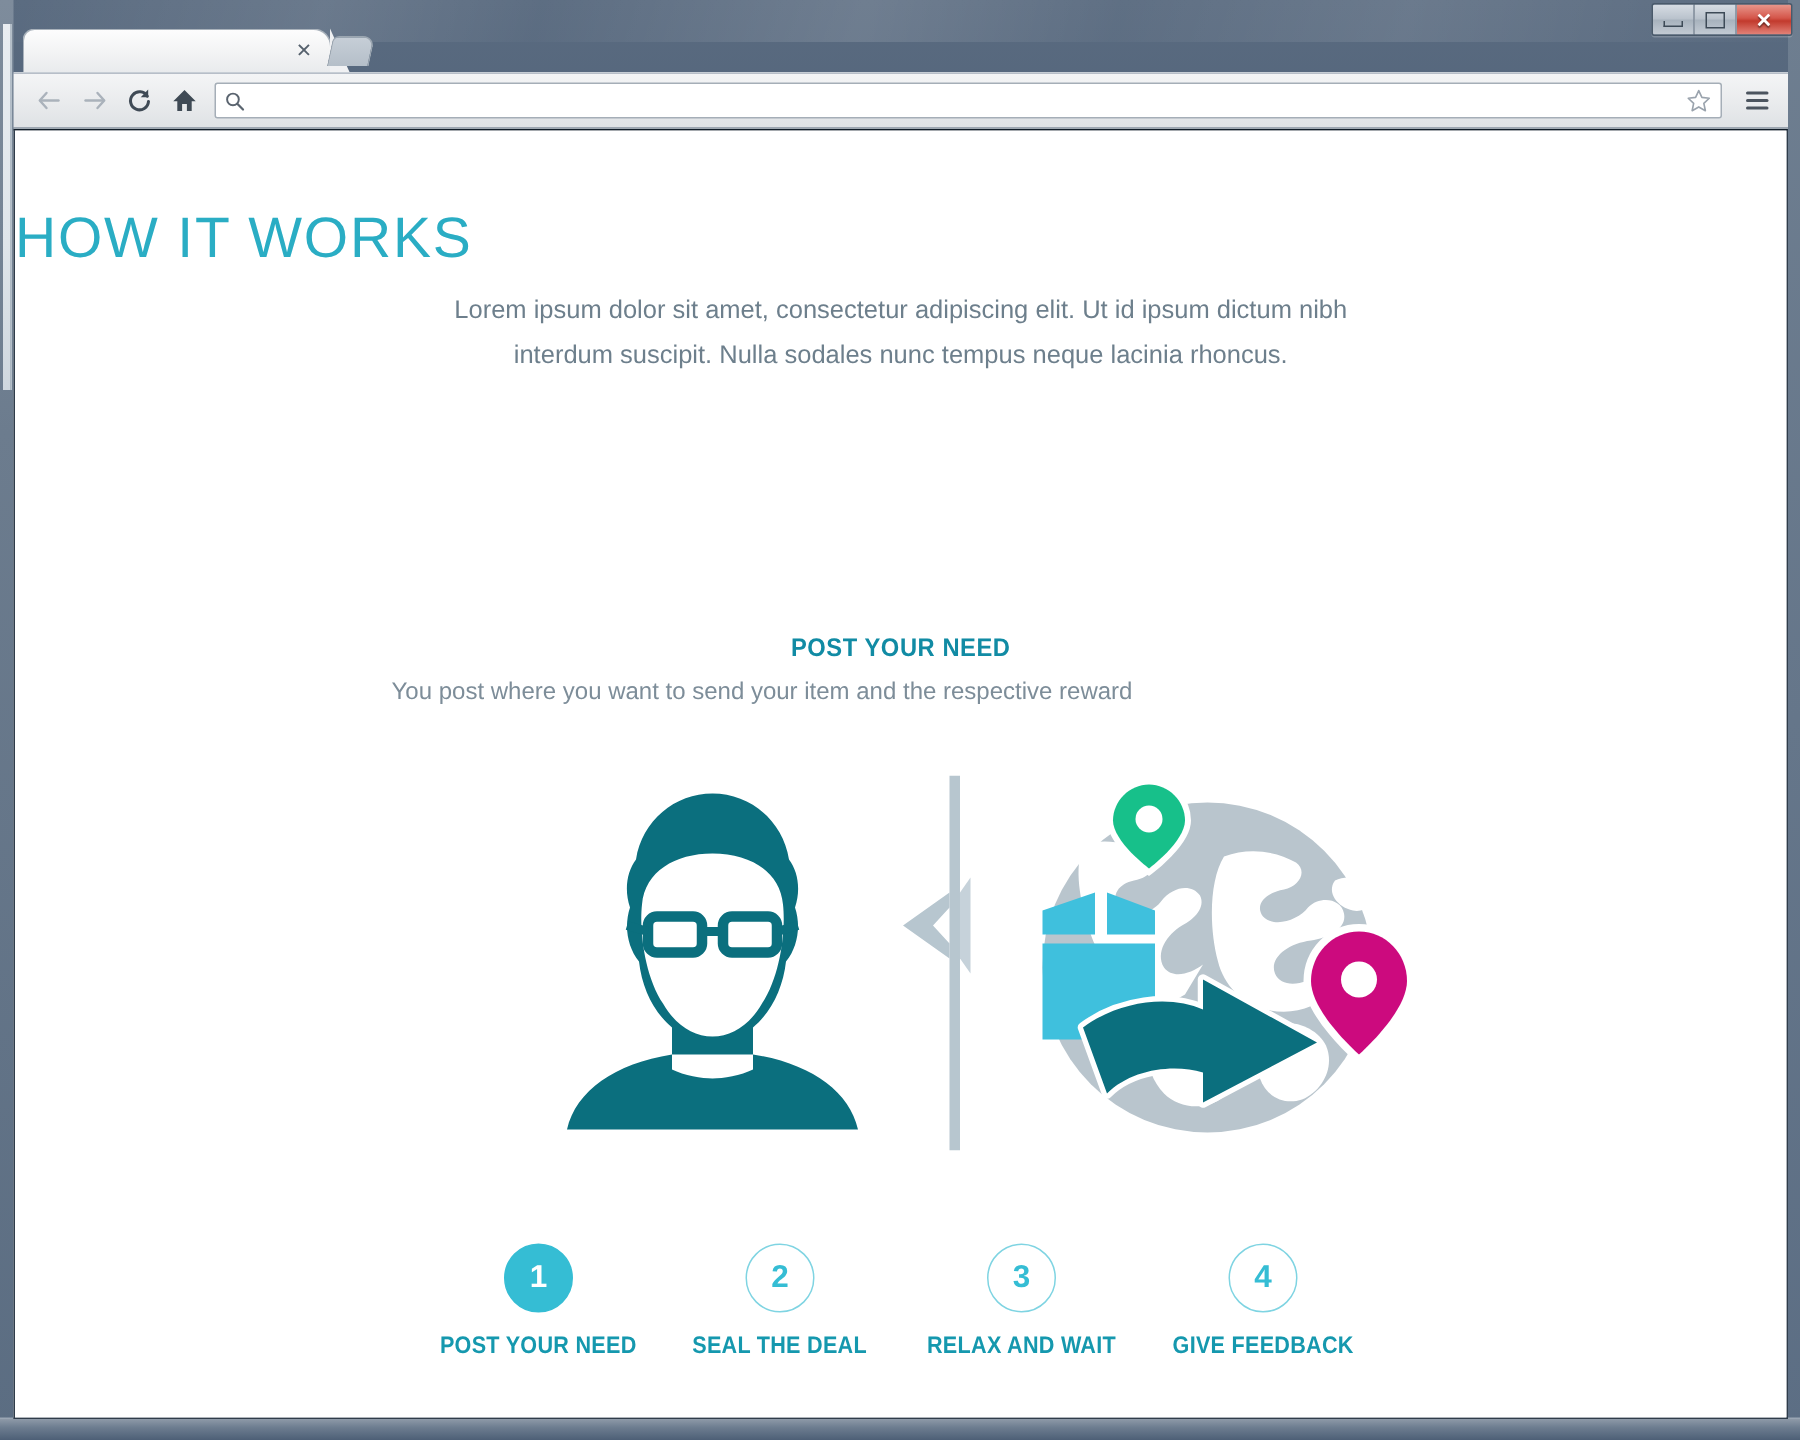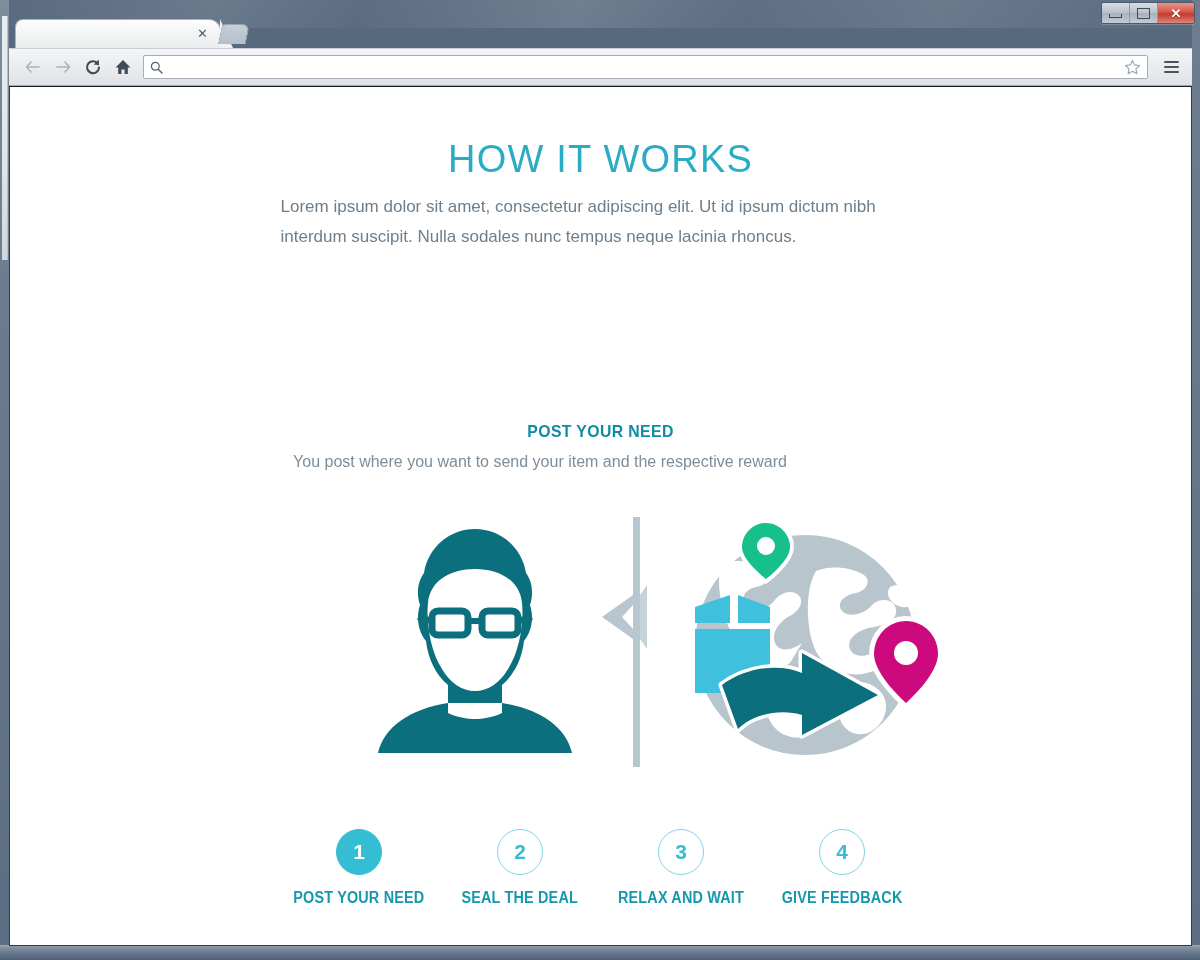--- a/index.html
+++ b/index.html
@@ -218,33 +218,33 @@
     width: 100%;
     height: 100%;
     background: #ffffff;
   }
 
   
   .hero-title {
     position: absolute;
     left: 0; top: 51px;
     width: 1181px;
-    text-align: center;
+    text-align: left;
     font-family: "Liberation Sans", sans-serif;
     font-size: 38px;
     font-weight: 300;
     letter-spacing: 1.2px;
     color: #2aadc4;
   }
   .hero-sub {
     position: absolute;
     left: 50%; top: 105px;
     transform: translateX(-50%);
     width: 640px;
-    text-align: left;
+    text-align: center;
     font-family: "Liberation Sans", sans-serif;
     font-size: 17px;
     line-height: 30px;
     color: #6d7f8c;
     font-weight: 400;
   }
 
   .tabs-row {
     position: absolute;
     left: 266px; top: 204px;
@@ -301,21 +301,20 @@
     transform: scaleX(0.93);
   }
   .step-desc {
     position: absolute;
     left: 0; top: 366px;
     width: 996px;
     text-align: center;
     font-family: "Liberation Sans", sans-serif;
     font-size: 16px;
     color: #7d8d99;
-    padding-left: 32px;
   }
 
   .illustration {
     position: absolute;
     left: 340px; top: 430px;
     width: 640px; height: 250px;
   }
 
   .steps-row {
     position: absolute;

